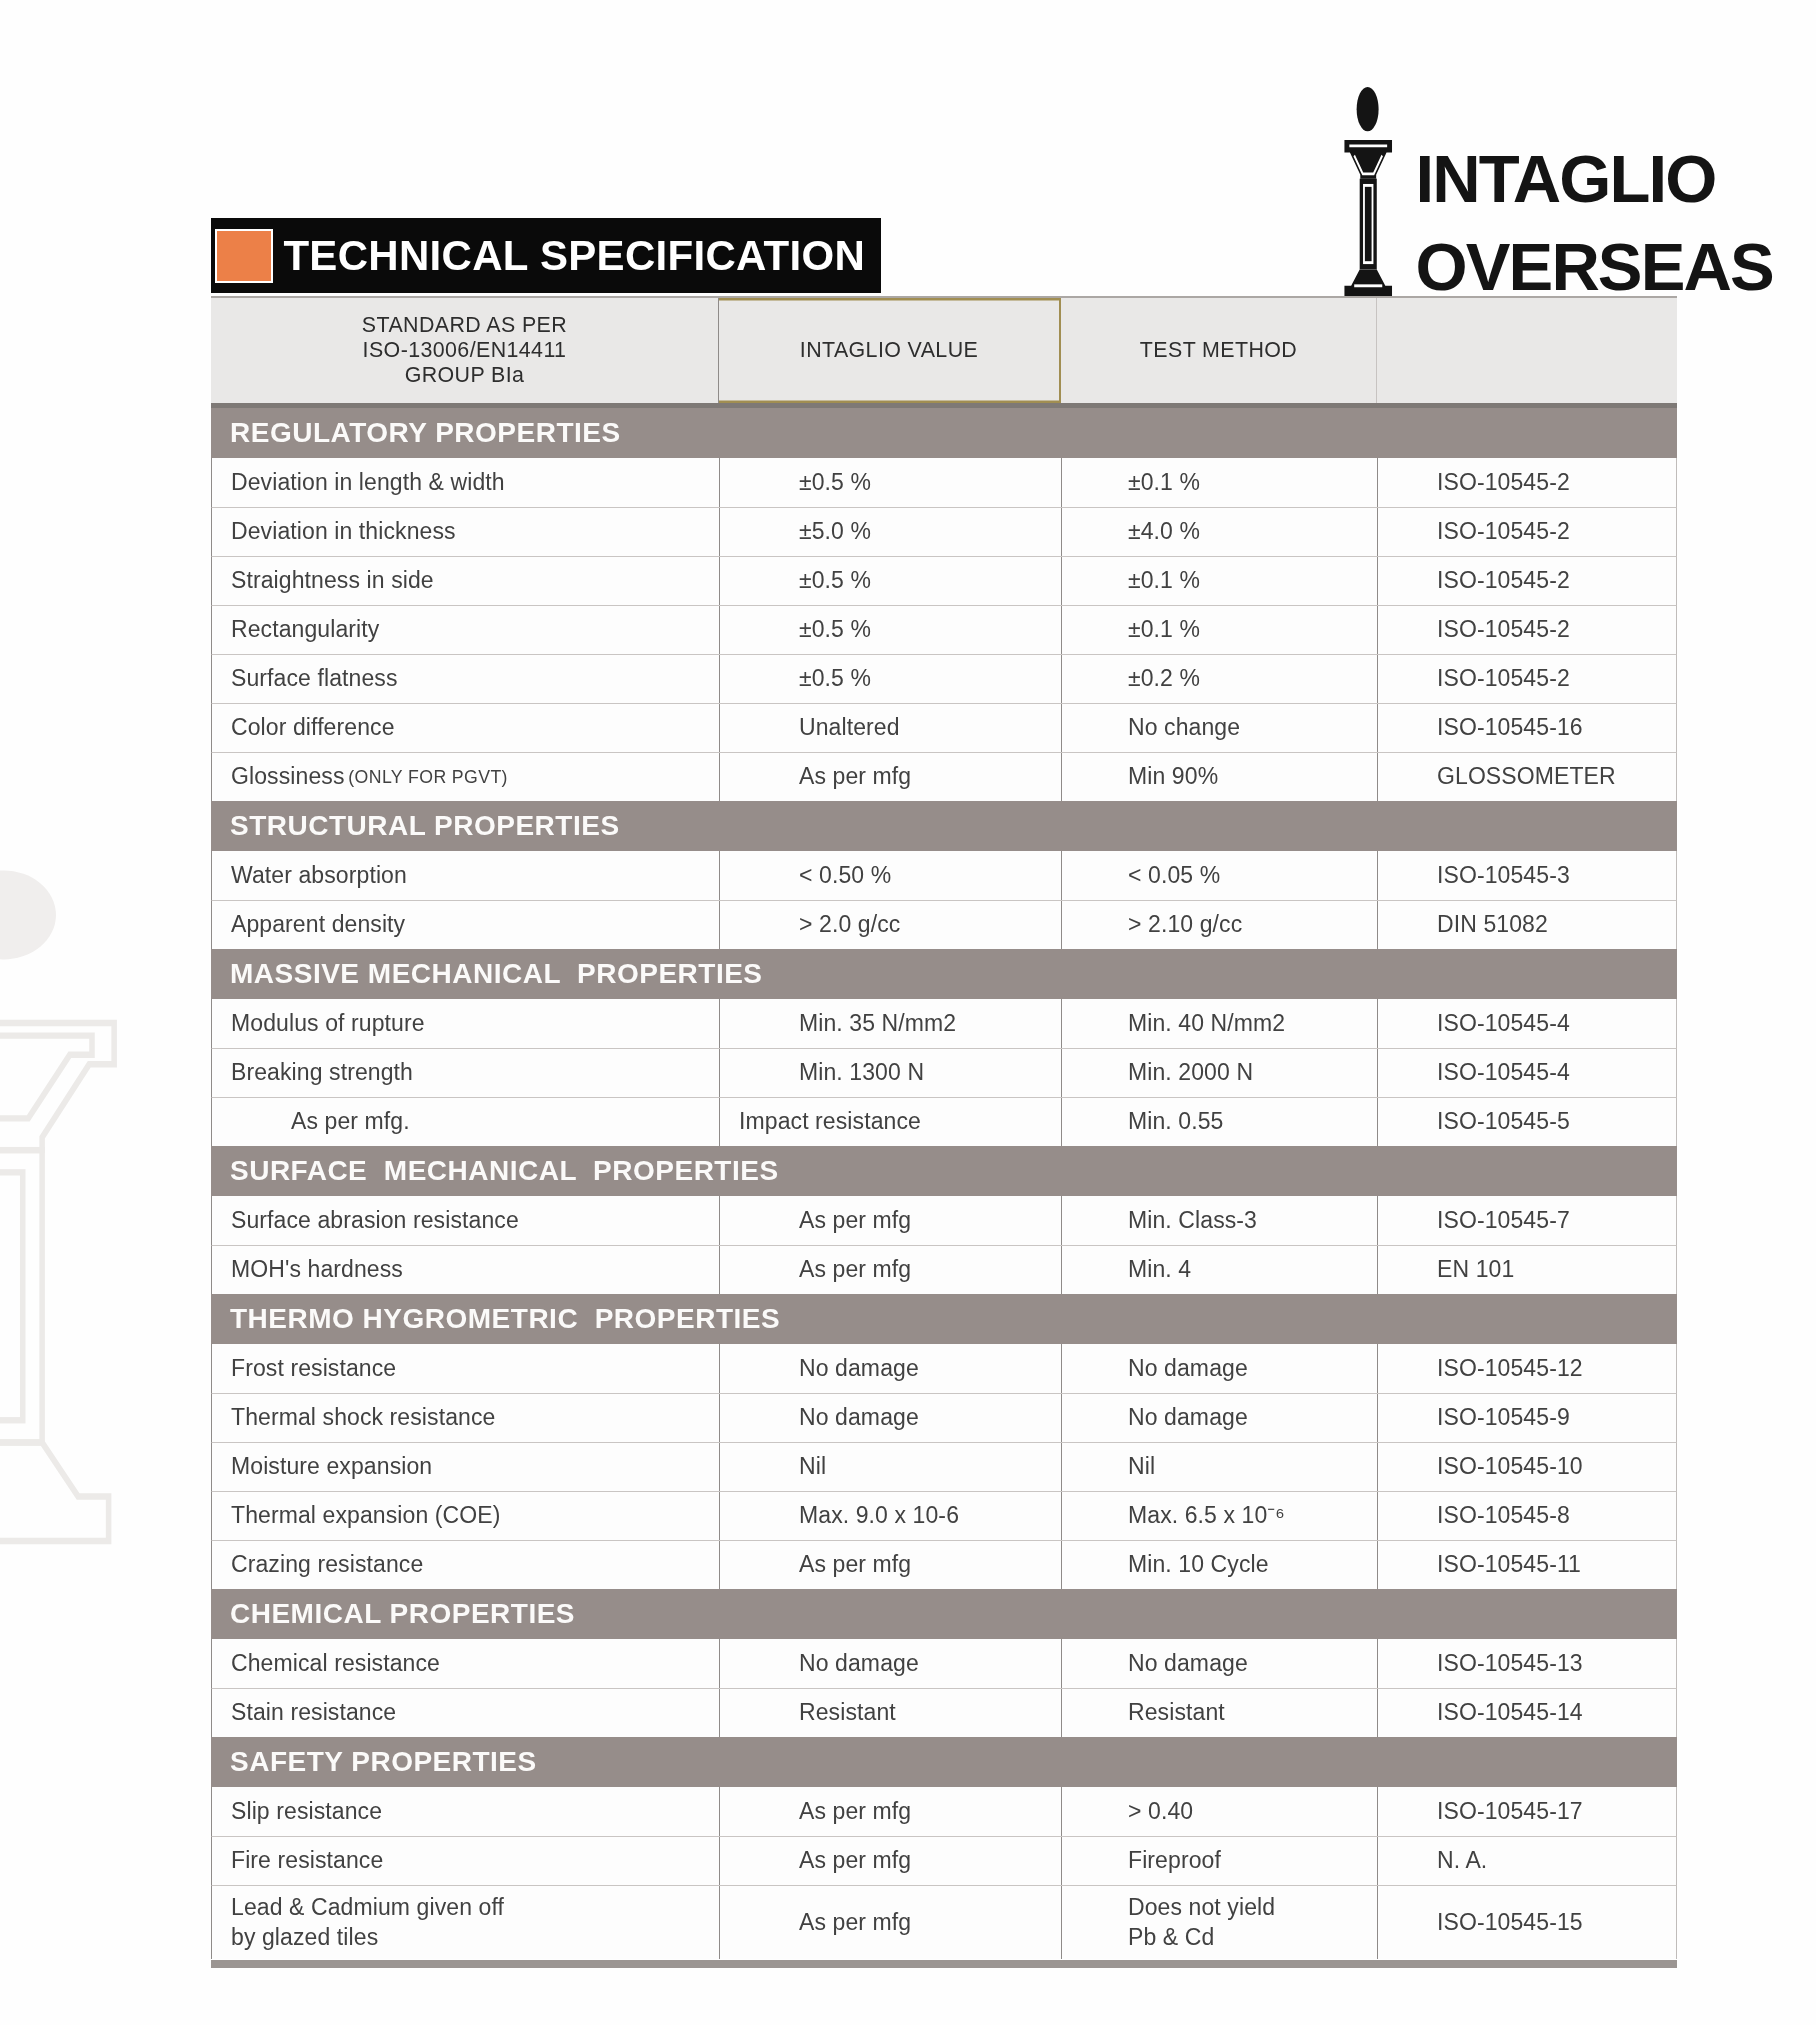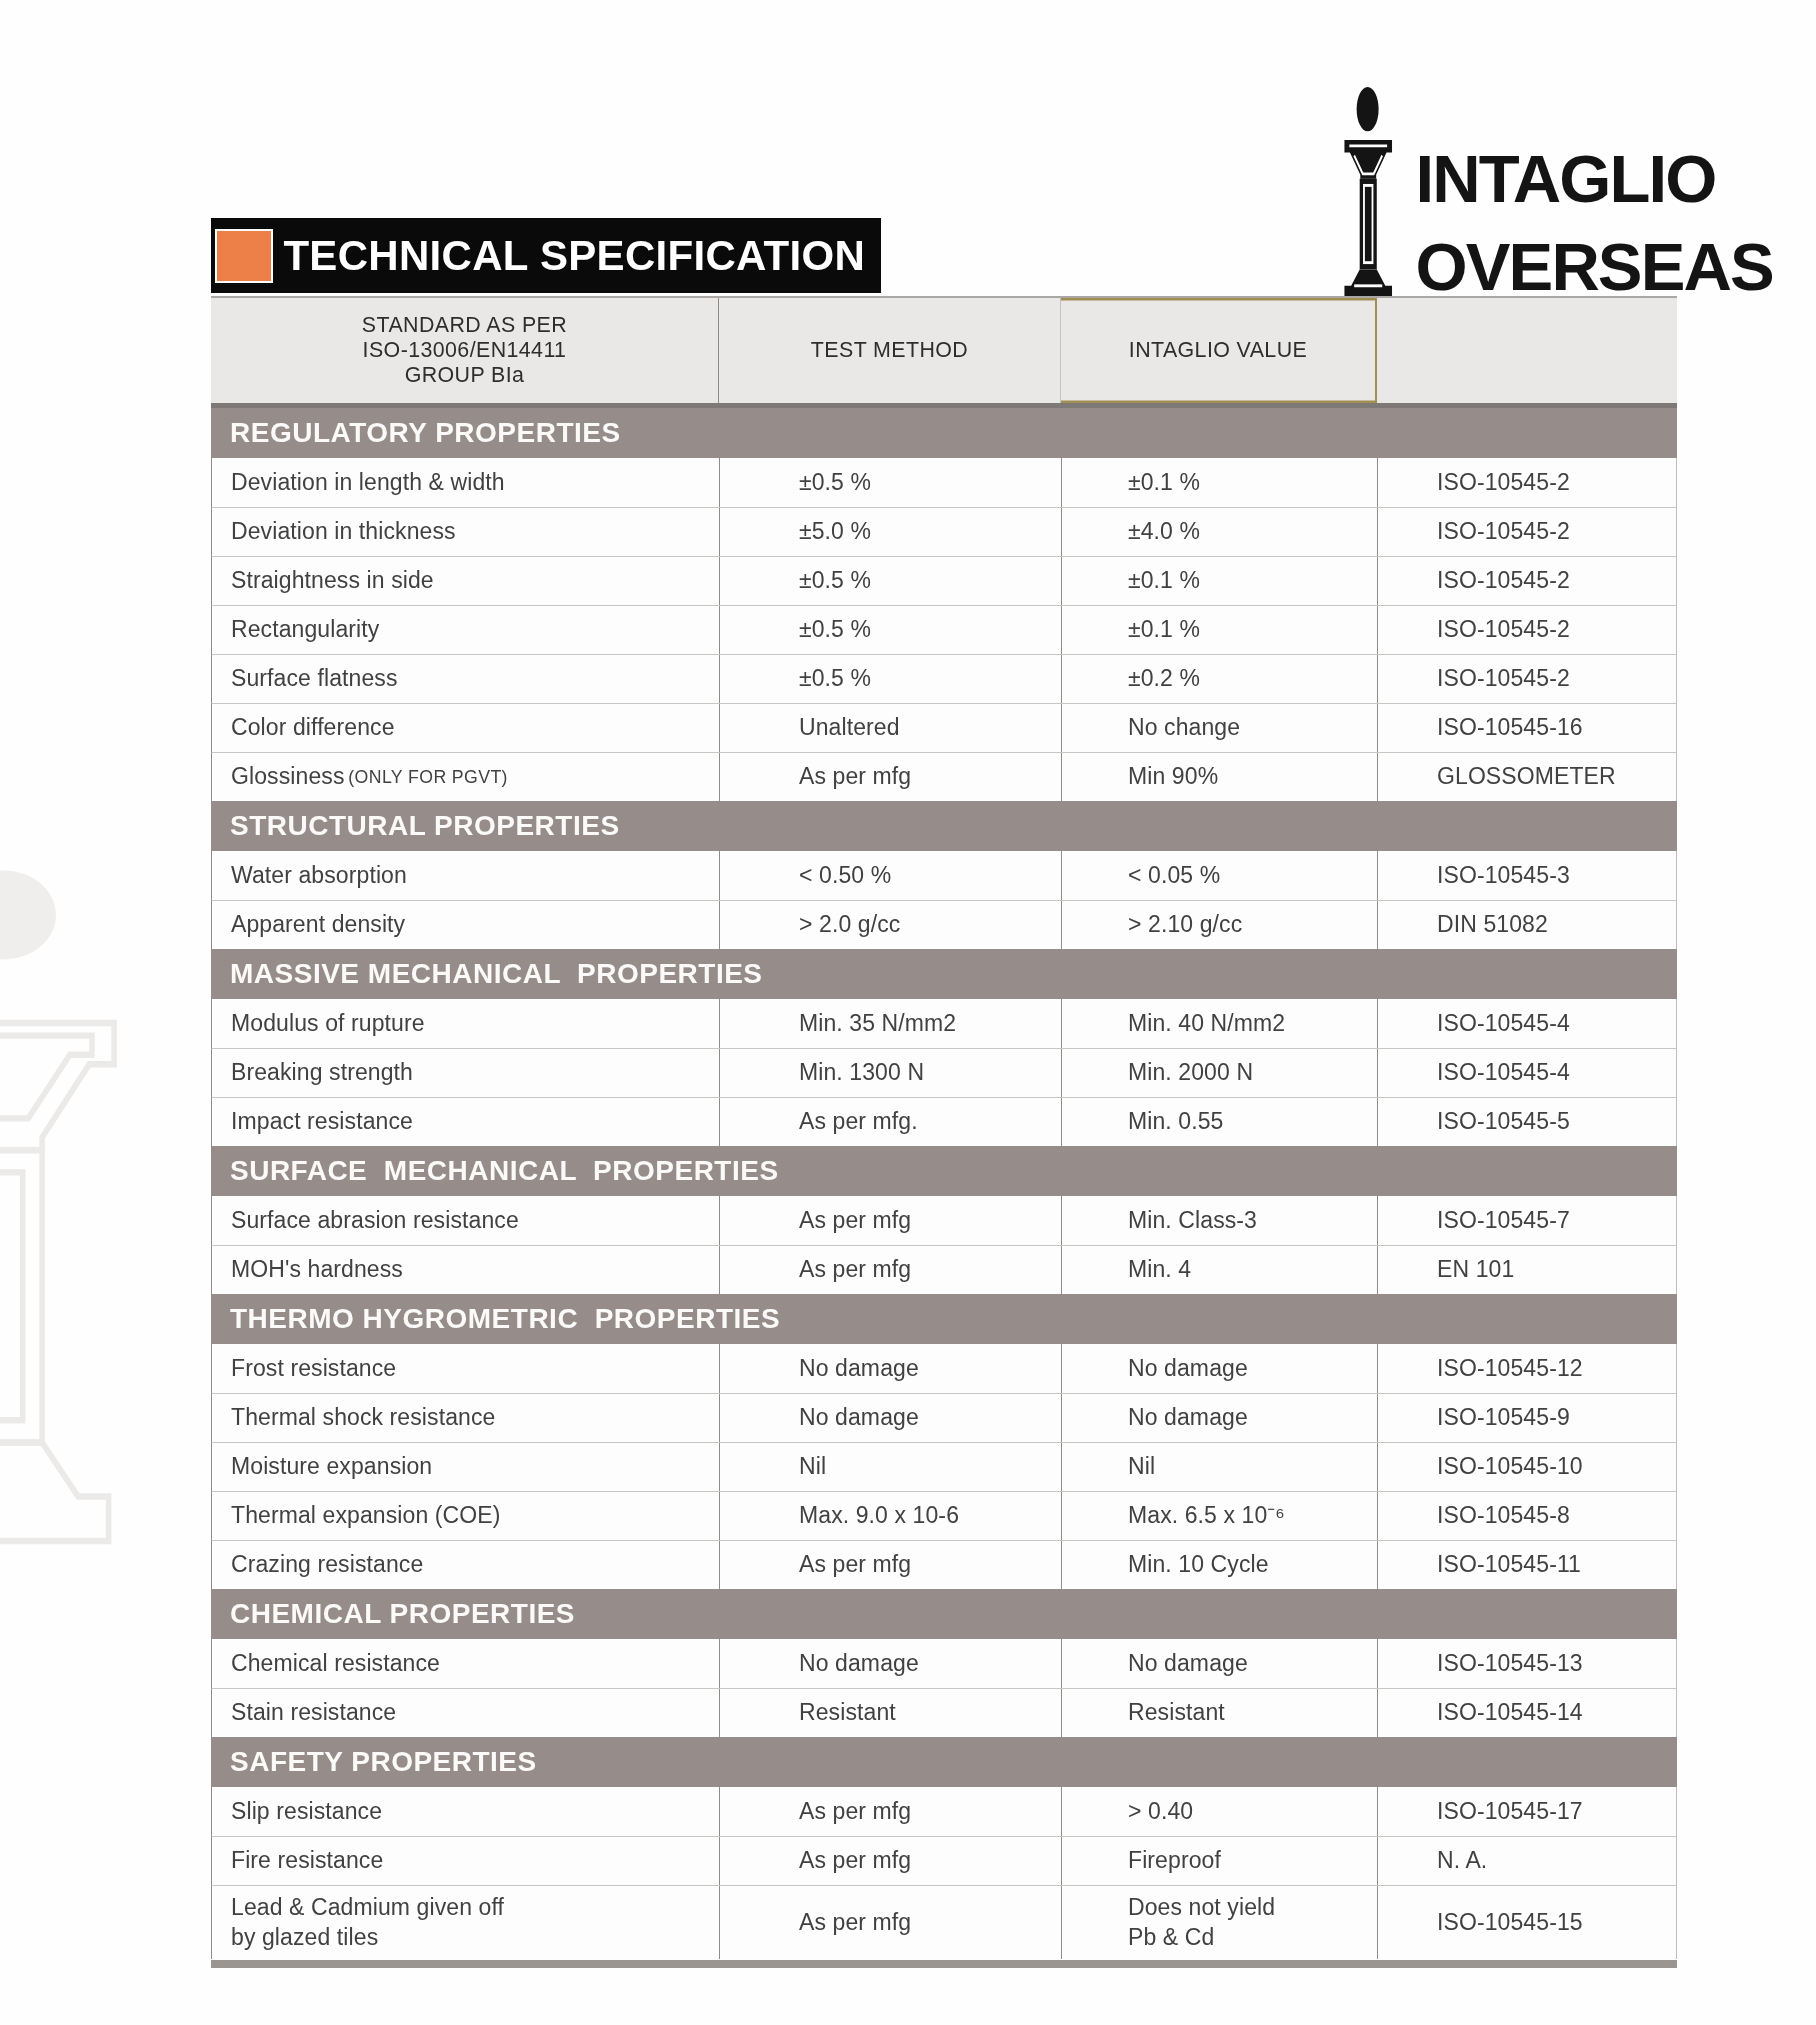--- a/index.html
+++ b/index.html
@@ -112,22 +112,22 @@
 <div class="titlebar">
   <span class="orange-square"></span>
   <span class="title-text">TECHNICAL SPECIFICATION</span>
 </div>
 
 <div class="spec-table">
   <div class="thead">
     <div class="hcell h2">STANDARD AS PER
 ISO-13006/EN14411
 GROUP BIa</div>
+    <div class="hcell h3">INTAGLIO VALUE</div>
     <div class="hcell h4">TEST METHOD</div>
-    <div class="hcell h3">INTAGLIO VALUE</div>
   </div>
   <div id="tbody">
       <div class="section-bar">
         <span class="section-bar-label">REGULATORY PROPERTIES</span>
       </div>
       <div class="row">
         <div class="cell c1">Deviation in length &amp; width</div>
         <div class="cell c2">±0.5 %</div>
         <div class="cell c3">±0.1 %</div>
         <div class="cell c4">ISO-10545-2</div>
@@ -192,22 +192,22 @@
         <div class="cell c3">Min. 40 N/mm2</div>
         <div class="cell c4">ISO-10545-4</div>
       </div>
       <div class="row">
         <div class="cell c1">Breaking strength</div>
         <div class="cell c2">Min. 1300 N</div>
         <div class="cell c3">Min. 2000 N</div>
         <div class="cell c4">ISO-10545-4</div>
       </div>
       <div class="row">
+        <div class="cell c2">As per mfg.</div>
         <div class="cell c1">Impact resistance</div>
-        <div class="cell c2">As per mfg.</div>
         <div class="cell c3">Min. 0.55</div>
         <div class="cell c4">ISO-10545-5</div>
       </div>
       <div class="section-bar">
         <span class="section-bar-label">SURFACE  MECHANICAL  PROPERTIES</span>
       </div>
       <div class="row">
         <div class="cell c1">Surface abrasion resistance</div>
         <div class="cell c2">As per mfg</div>
         <div class="cell c3">Min. Class-3</div>

